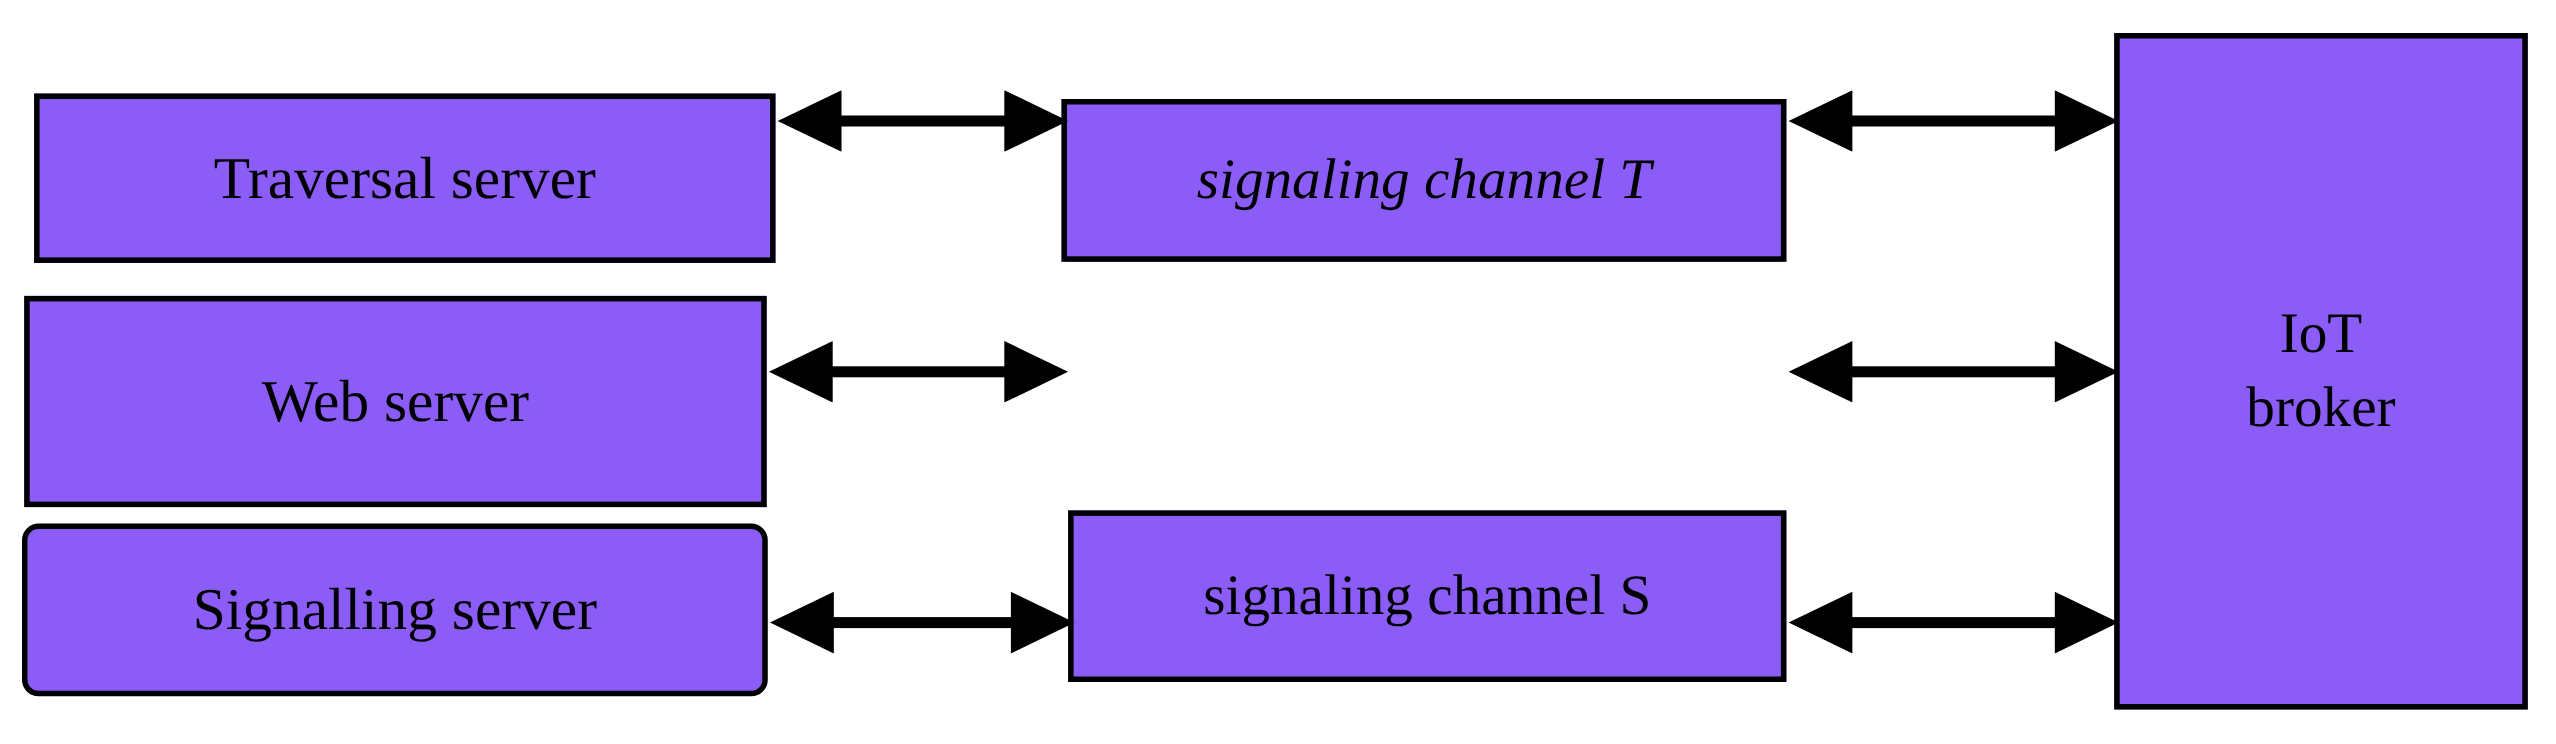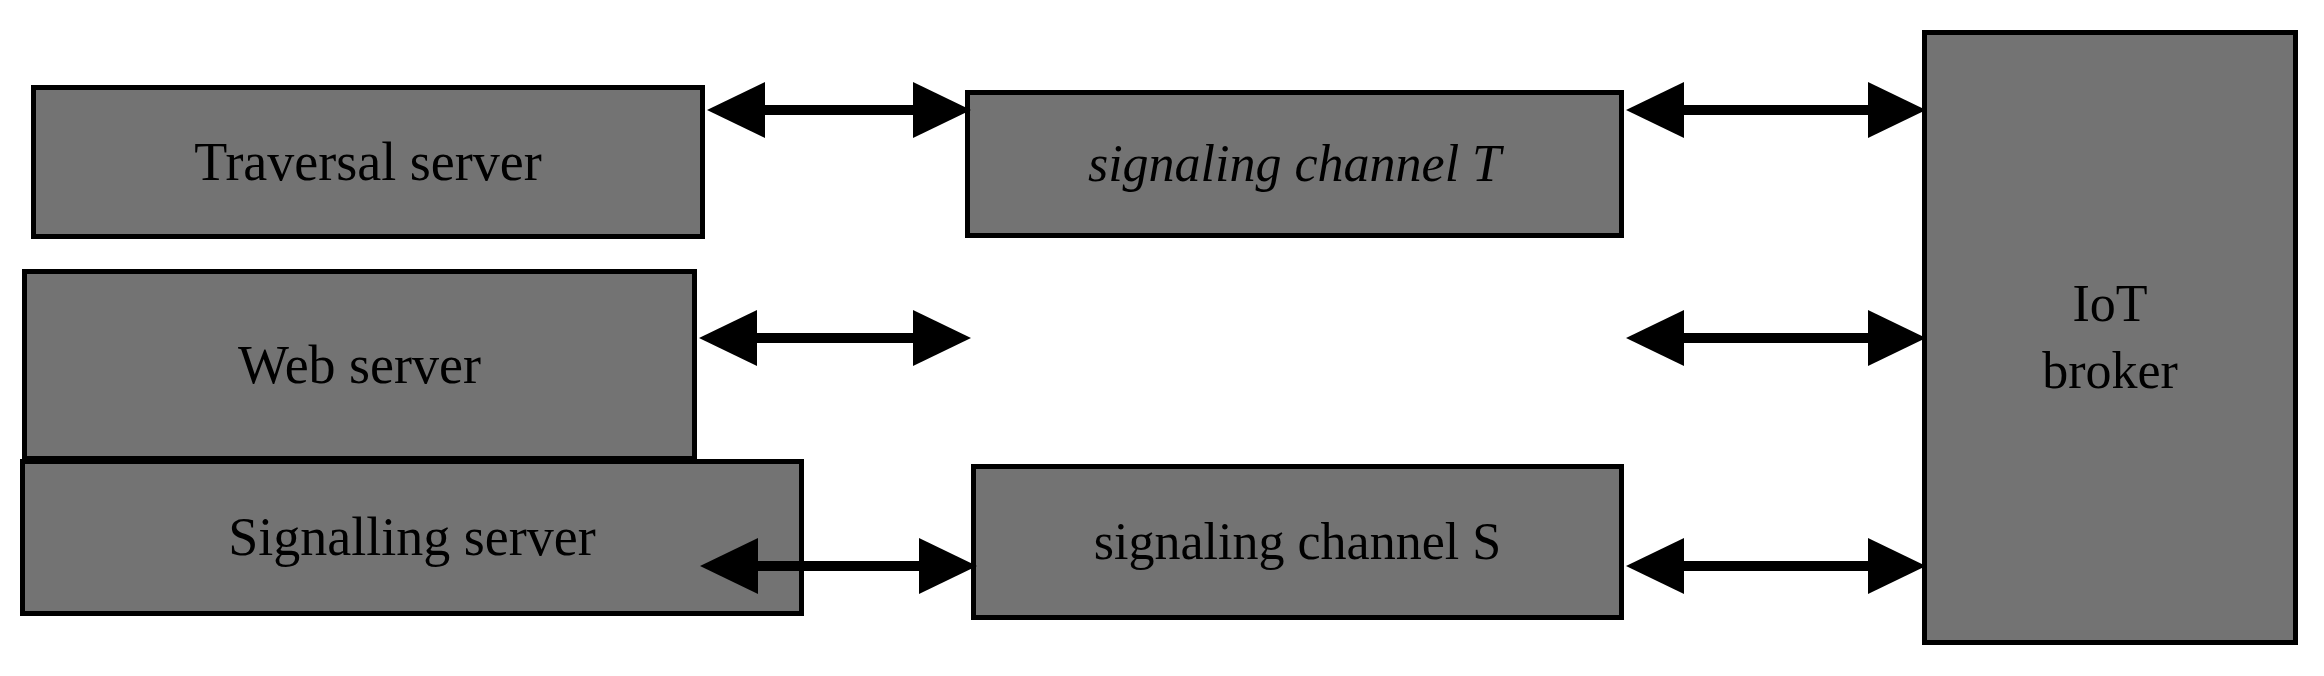--- a/index.html
+++ b/index.html
@@ -11,38 +11,38 @@
     position: relative;
     width: 2324px;
     height: 676px;
     background: #ffffff;
     overflow: hidden;
     font-family: "Liberation Serif", "DejaVu Serif", serif;
   }
   .node {
     position: absolute;
     box-sizing: border-box;
-    background: #737373;
+    background: #8b5cf6;
     border: 5px solid #000000;
     display: flex;
     align-items: center;
     justify-content: center;
     text-align: center;
     color: #000000;
     line-height: 1.15;
   }
   .node-label {
     display: block;
     white-space: pre-line;
   }
 
   
   #node-traversal-server { left: 31px;  top: 85px;  width: 674px; height: 154px; }
   #node-web-server       { left: 22px;  top: 269px; width: 675px; height: 192px; }
-  #node-signalling-server{ left: 20px;  top: 459px; width: 784px; height: 157px; }
+  #node-signalling-server{ left: 20px;  top: 476px; width: 678px; height: 157px; border-radius: 15px; }
 
   
   #node-channel-t { left: 965px; top: 90px;  width: 659px; height: 148px; font-style: italic; }
   #node-channel-w { left: 965px; top: 260px; width: 659px; height: 153px; }
   #node-channel-s { left: 971px; top: 464px; width: 653px; height: 156px; }
 
   
   #node-iot-broker {
     left: 1922px; top: 30px; width: 376px; height: 615px;
     font-size: 52px;

